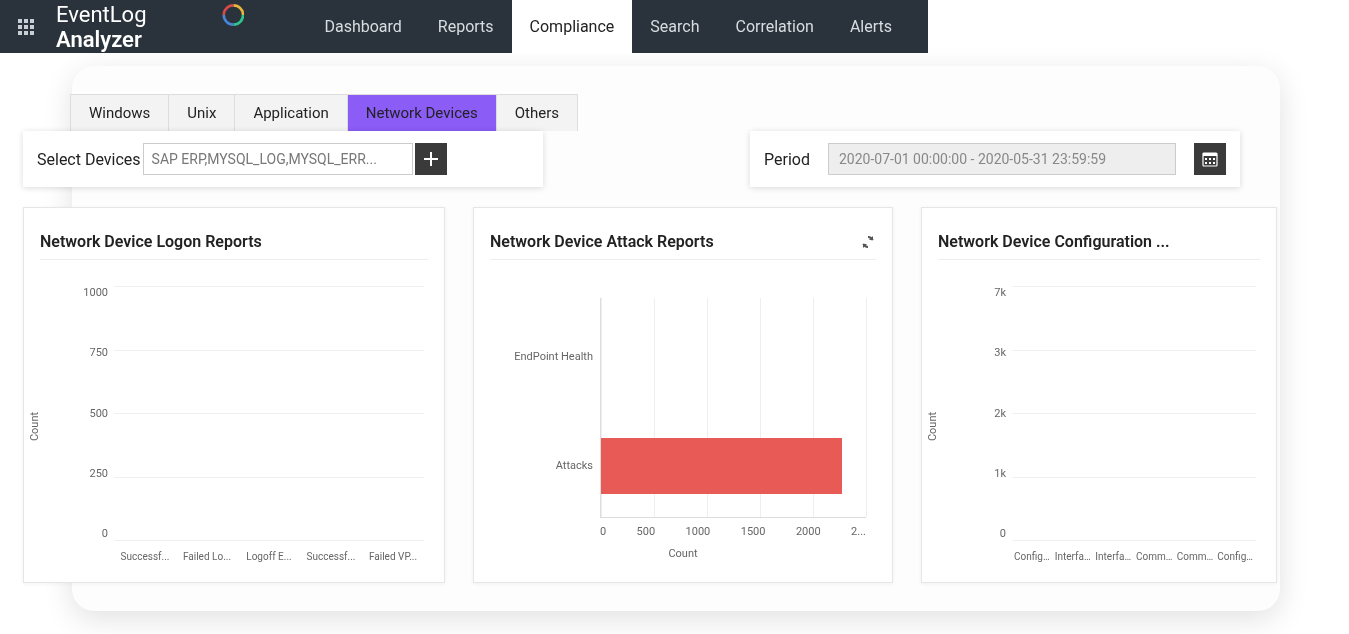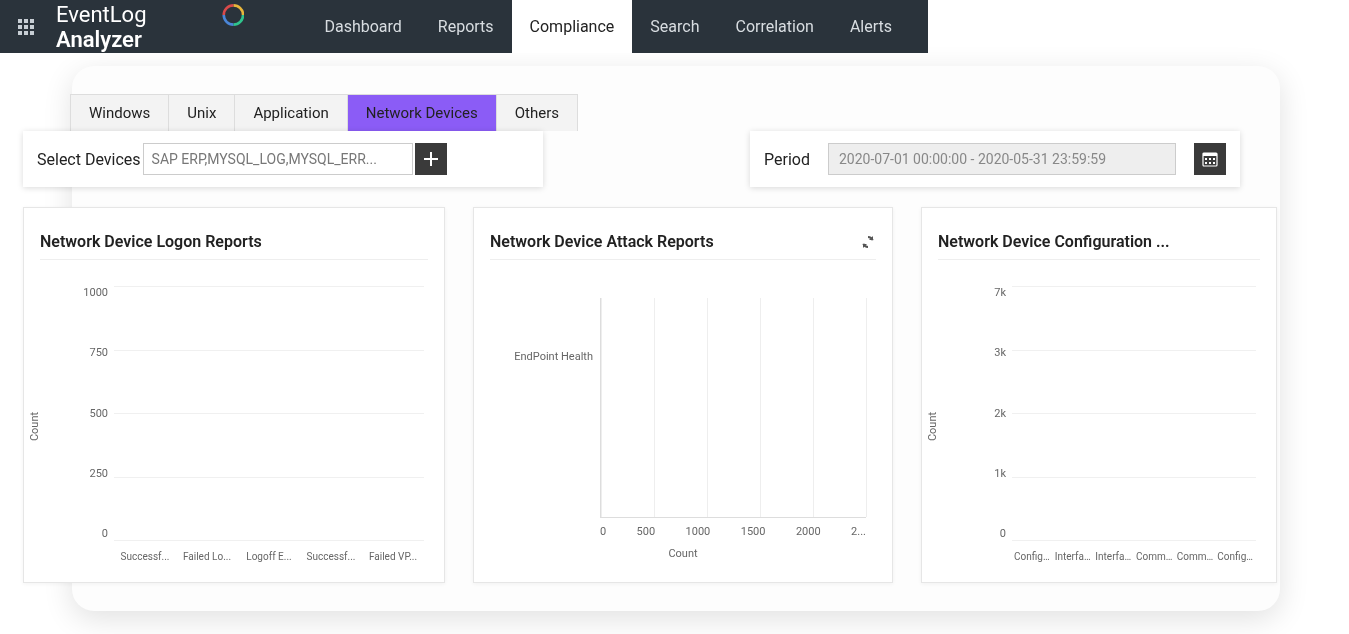--- a/index.html
+++ b/index.html
@@ -189,20 +189,24 @@
       <div class="hgrid" style="left: 0%;"></div>
           <div class="hgrid" style="left: 20%;"></div>
           <div class="hgrid" style="left: 40%;"></div>
           <div class="hgrid" style="left: 60%;"></div>
           <div class="hgrid" style="left: 80%;"></div>
           <div class="hgrid" style="left: 100%;"></div>
           <div class="hrow" style="top: 12%; right: 0px;">
             <div class="hlabel">EndPoint Health</div>
             <div class="hbar" style="width: 0%; background: rgb(232, 90, 85);"></div>
           </div>
+          <div class="hrow" style="top: 62%; right: 0px;">
+            <div class="hlabel">Attacks</div>
+            <div class="hbar" style="width: 90.9091%; background: rgb(232, 90, 85);"></div>
+          </div>
         </div>
       <div class="hx-labels" id="hxlab">
           <span>0</span>
           <span>500</span>
           <span>1000</span>
           <span>1500</span>
           <span>2000</span>
           <span>2...</span>
         </div>
       <div class="xlabel" style="position:absolute; left:0; right:0; bottom:12px;">Count</div>

